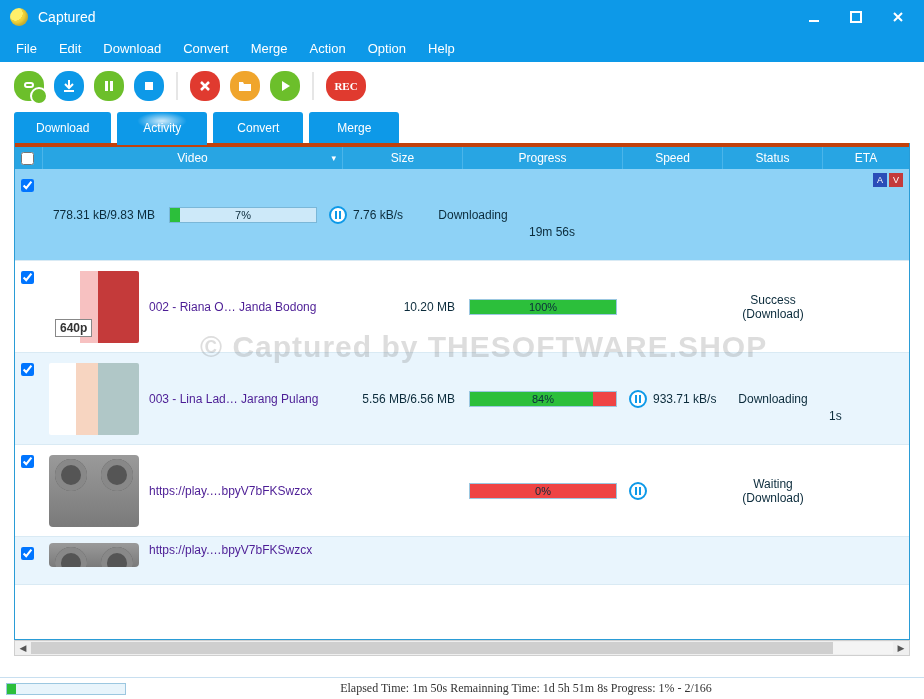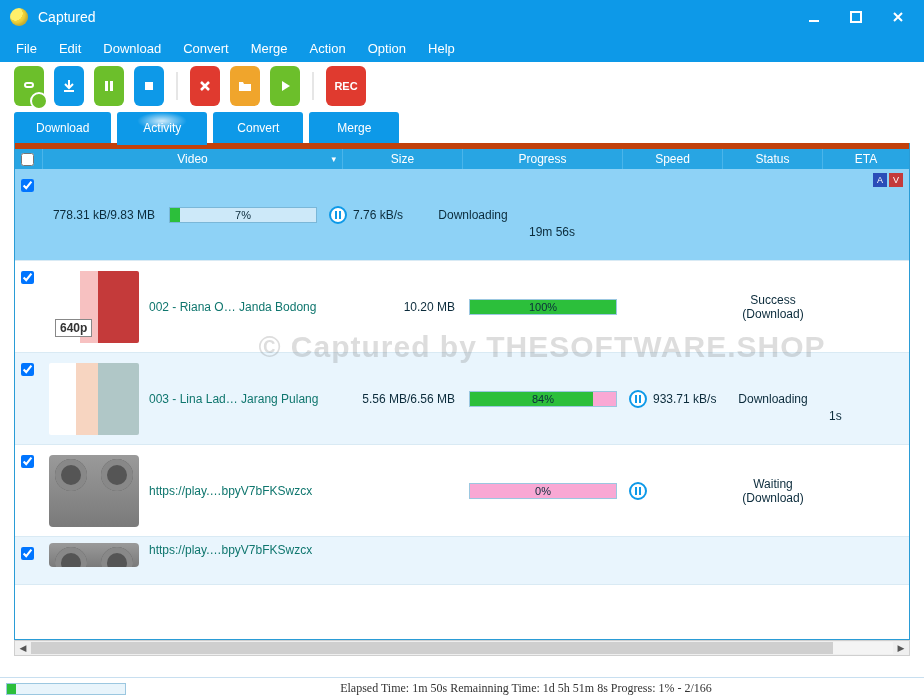--- a/index.html
+++ b/index.html
@@ -12,39 +12,39 @@
 .titlebar .winbtns { display: flex; gap: 2px; }
 .titlebar .winbtn { width: 40px; height: 24px; display:flex;align-items:center;justify-content:center; color:#fff; }
 .titlebar .winbtn svg { width:14px; height:14px; }
 
 
 .menubar { height: 28px; background: #0d99e8; display:flex; align-items:center; padding: 0 6px; gap: 2px; }
 .menubar .menuitem { color:#fff; padding: 4px 10px; font-size: 13px; cursor: default; }
 
 
 .toolbar { height: 48px; display:flex; align-items:center; gap: 10px; padding: 0 14px; background:#fff; }
-.tbtn { width: 30px; height: 40px; border-radius: 6px; display:flex; align-items:center; justify-content:center; color:#fff; position:relative; }
+.tbtn { width: 30px; height: 30px; border-radius: 14px; display:flex; align-items:center; justify-content:center; color:#fff; position:relative;font-family:Liberation Serif, serif; }
 .tbtn.green { background:#6cbf2b; }
 .tbtn.blue { background:#0d99e8; }
 .tbtn.red { background:#e03a2f; }
 .tbtn.orange { background:#f0a52c; }
 .tbtn.chain::after { content:""; position:absolute; right:-4px; bottom:-4px; width:14px; height:14px; background:#6cbf2b; border-radius:50%; border:2px solid #fff; }
 .tbtn svg { width:16px; height:16px; }
 .tbtn.wide { width:40px; font-weight:bold; font-size:11px; }
 .tbsep { width:2px; height:28px; background:#e6e6e6; margin:0 2px; }
 
 
 .tabs { display:flex; padding: 2px 14px 0 14px; gap:6px; background:#fff; }
 .tab { background:#0d99e8; color:#fff; padding: 8px 22px; border-radius: 3px 3px 0 0; font-size:13px; min-width:90px; text-align:center; position:relative; }
 .tab.active::after { content:""; position:absolute; left:0; right:0; bottom:-2px; height:4px; background:#0d99e8; }
 .tab .glow { position:absolute; top:0; left:50%; transform:translateX(-50%); width:50px; height:18px; background:radial-gradient(ellipse at center, rgba(255,255,255,.8), transparent 70%); pointer-events:none; }
 
 
 .sheet { margin: 0 14px 0 14px; border:1px solid #2a9cd6; border-top:none; }
-.headerrow { background:#28a5e3; color:#fff; display:flex; align-items:stretch; height:26px; border-top:6px solid #c2410c; }
+.headerrow { background:#28a5e3; color:#fff; display:flex; align-items:stretch; height:26px; border-top:4px solid #c2410c; }
 .headerrow .hcell { display:flex; align-items:center; justify-content:center; border-right:1px solid #4ab5ea; padding:0 4px; font-size:12px; }
 .hcell.chk { width:28px; justify-content:flex-start; padding-left:6px; }
 .hcell.video { width:300px; position:relative; }
 .hcell.video .sorticon { position:absolute; right:6px; font-size:9px; }
 .hcell.size { width:120px; }
 .hcell.prog { width:160px; }
 .hcell.speed { width:100px; }
 .hcell.status { width:100px; }
 .hcell.eta { flex:1; border-right:none; }
 
@@ -59,25 +59,25 @@
 .thumb { width:90px; height:72px; background:#d8d8d8; border-radius:2px; flex-shrink:0; display:flex; align-items:center; justify-content:center; overflow:hidden; position:relative; }
 .thumb.reel { background: linear-gradient(#9a9a9a,#7a7a7a); border-radius:4px; }
 .thumb.reel::before, .thumb.reel::after { content:""; position:absolute; width:32px; height:32px; background:#555; border-radius:50%; top:4px; box-shadow: inset 0 0 0 6px #888; }
 .thumb.reel::before { left:6px; }
 .thumb.reel::after { right:6px; }
 .thumb.photo1 { background: linear-gradient(135deg,#f05a8a 0 40%,#fff 40% 60%,#e23a6a 60% 100%); }
 .thumb.photo2 { background: linear-gradient(90deg,#fff 0 35%,#f7c1c1 35% 55%,#c43a3a 55% 100%); }
 .thumb.photo3 { background: linear-gradient(90deg,#fff 0 30%,#f7d5c1 30% 55%,#b0c7c7 55% 100%); }
 .thumb .badge640 { position:absolute; bottom:6px; left:6px; background:#fff; color:#333; font-weight:bold; padding:1px 4px; font-size:12px; border:1px solid #888; }
 .vmeta { display:flex; flex-direction:column; gap:6px; }
-.vtitle { color:#0f766e; font-size:12px; white-space:nowrap; }
+.vtitle { color:#4c1d95; font-size:12px; white-space:nowrap; }
 .row.sel .vtitle, .row.sel .cell { color:#0b2b3b; }
 .cell.size { width:120px; justify-content:flex-end; padding-right:8px; }
 .cell.prog { width:160px; flex-direction:column; align-items:stretch; justify-content:center; gap:2px; }
-.pbar { height:16px; background:#f9a8d4; border:1px solid #9bc7e0; position:relative; }
+.pbar { height:16px; background:#ef4444; border:1px solid #9bc7e0; position:relative; }
 .row.sel .pbar { background:#cde9f9; border-color:#7ab7d8; }
 .pbar .fill { position:absolute; left:0; top:0; bottom:0; background:#2cbf3b; }
 .pbar .pct { position:absolute; left:0; right:0; top:0; bottom:0; display:flex; align-items:center; justify-content:center; font-size:11px; color:#0b2b3b; }
 .cell.speed { width:100px; gap:6px; }
 .pauseicon { width:18px; height:18px; border-radius:50%; background:#fff; border:2px solid #0d99e8; display:flex; align-items:center; justify-content:center; flex-shrink:0; }
 .pauseicon::before { content:""; width:2px; height:8px; background:#0d99e8; box-shadow: 4px 0 0 #0d99e8; margin-right:4px; }
 .cell.status { width:100px; text-align:center; justify-content:center; }
 .cell.eta { flex:1;margin-top:35px; }
 .rowflags { position:absolute; top:4px; right:6px; display:flex; gap:2px; }
 .flag { width:14px; height:14px; display:flex; align-items:center; justify-content:center; color:#fff; font-size:9px; }
@@ -89,21 +89,21 @@
 .hscroll .arrow { width:16px; height:14px; display:flex;align-items:center;justify-content:center; color:#555; font-size:9px; }
 .hscroll .track { flex:1; height:12px; background:#f4f4f4; position:relative; }
 .hscroll .thumb2 { position:absolute; left:0; width:93%; top:0; bottom:0; background:#cfcfcf; }
 
 
 .statusbar { position:absolute; left:0; right:0; bottom:0; height:22px; background:#fff; border-top:1px solid #c8dff0; display:flex; align-items:center; padding:0 6px; gap:8px; }
 .statusbar .miniprog { width:120px; height:12px; background:#e8f4fb; border:1px solid #9bc7e0; position:relative; }
 .statusbar .miniprog .mfill { position:absolute; left:0; top:0; bottom:0; width:8%; background:#2cbf3b; }
 .statusbar .stext { flex:1; text-align:center; font-size:12px; color:#333;font-family:Liberation Serif, serif; }
 
-.watermark { position:absolute; top:330px; left:200px; right:40px; text-align:center; font-size:30px; color:rgba(120,120,120,.25); font-weight:bold; pointer-events:none; letter-spacing:1px; }
+.watermark { position:absolute; top:330px; left:200px; right:40px; font-size:30px; color:rgba(120,120,120,.25); font-weight:bold; pointer-events:none; letter-spacing:1px; }
 
 input[type=checkbox]{ width:13px; height:13px; }
 </style>
 </head>
 <body>
 
 <div class="titlebar">
   <div class="app-icon"></div>
   <div class="title">Captured</div>
   <div class="winbtns">

